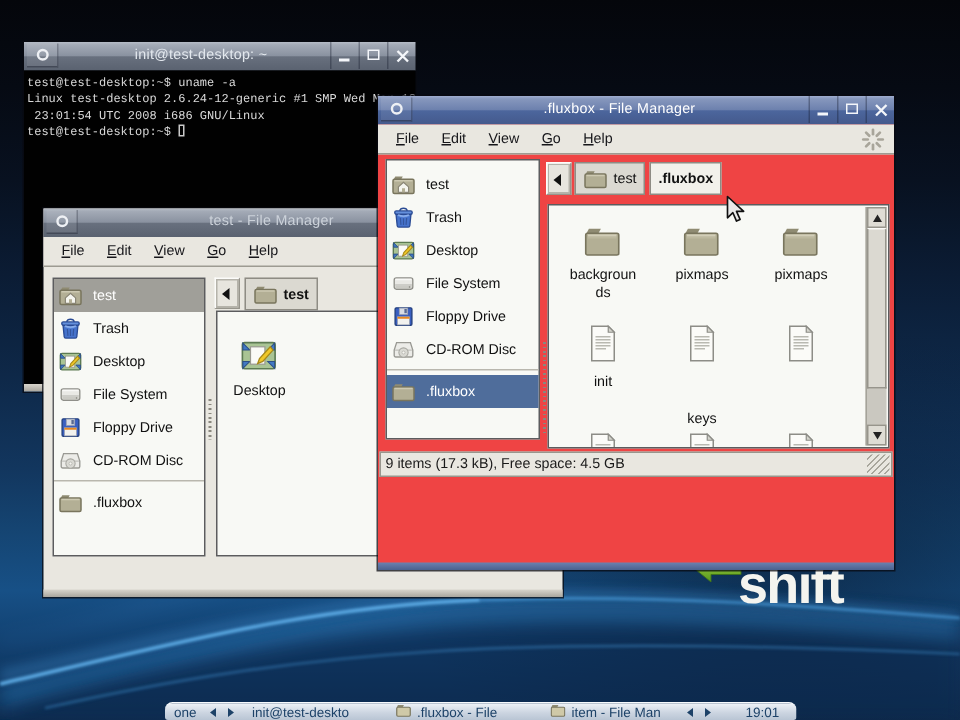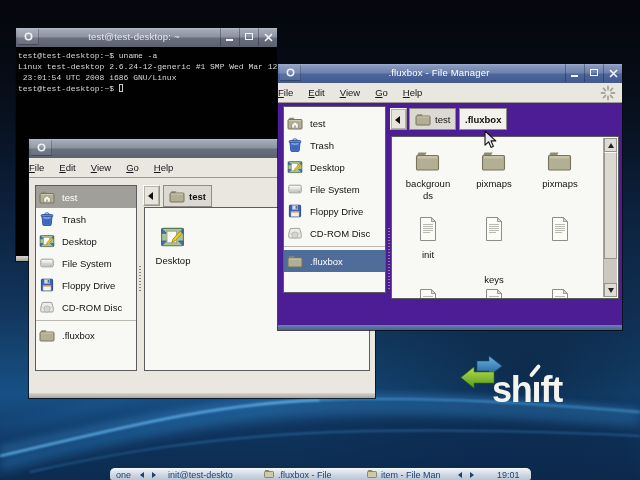--- a/index.html
+++ b/index.html
@@ -11,21 +11,21 @@
 .tbar.blue{background:linear-gradient(180deg,#9fadd0 0%,#8697bd 10%,#6d81ae 48%,#4c669d 52%,#44598c 100%);}
 .tbar.gray{background:linear-gradient(180deg,#b6bcc6 0%,#a3aab6 10%,#8a92a0 48%,#68707e 52%,#5a6270 100%);}
 .ticon{position:absolute;left:2px;top:1px;width:21px;height:16px;border-bottom:1px solid rgba(20,24,40,.45);border-right:1px solid rgba(20,24,40,.3);background:rgba(255,255,255,.08);}
 .ticon svg{display:block;margin:3px auto 0;}
 .ttext{position:absolute;top:3px;font-size:9.5px;letter-spacing:0.2px;text-align:center;white-space:nowrap;}
 .tbtns{position:absolute;right:0;top:0;height:19px;display:flex;}
 .tbtn{width:19px;height:18px;border-left:1px solid rgba(16,22,40,.35);position:relative;}
 .tbtn .mn{position:absolute;left:5px;right:6px;bottom:5px;height:2px;background:#f4f6fa;}
 .tbtn .mx{position:absolute;left:5px;top:5px;width:8px;height:7px;border:1.4px solid #f4f6fa;}
 
-.menubar{position:absolute;left:0;right:0;top:19px;height:20px;background:#e9e7e0;border-bottom:1px solid #9d9b92;font-size:9.5px;color:#16161a;padding-left:0;display:flex;align-items:center;}
+.menubar{position:absolute;left:0;right:0;top:19px;height:20px;background:#e9e7e0;border-bottom:1px solid #9d9b92;font-size:9.5px;color:#16161a;padding-left:12px;display:flex;align-items:center;}
 .mi{margin-right:15px;}
 .mi u{text-decoration:underline;}
 .pane{position:absolute;background:#f8f9f5;border:1px solid #5c5c5e;}
 .srow{height:22px;display:flex;align-items:center;padding-left:3px;font-size:9.5px;color:#111;}
 .srow svg{flex:0 0 16px;margin-right:7px;}
 .srow.selg{background:#a09f99;color:#fff;}
 .srow.selb{background:#4f6d9b;color:#fff;}
 .ssep{height:1px;background:#b9b7ae;margin:2px 0 3px 0;}
 .btn{position:absolute;background:#e7e5de;border:1px solid #97958c;border-top-color:#fcfcfa;border-left-color:#fcfcfa;box-shadow:0 0 0 1px #b5b3aa inset;}
 .tab{position:absolute;height:22px;border:1px solid #8e8c84;background:#dbd9d1;font-size:9.5px;display:flex;align-items:center;padding:0 5px;gap:4px;color:#111;}
@@ -100,21 +100,21 @@
 <span class="tkt" style="left:387px;top:1px;">19:01</span>
 </div>
 
 <div class="win" style="left:16px;top:28px;width:261px;height:233px;z-index:1;">
 <div class="tbar gray">
       <div class="ticon">
         <svg width="9" height="9" viewBox="0 0 9 9">
           <circle cx="4.5" cy="4.5" r="3.2" fill="none" stroke="#eef0f4" stroke-width="1.6"></circle>
         </svg>
       </div>
-<span class="ttext" style="left:18px;width:200px;color:#e3e8ee;">test@test-desktop: ~</span>
+<span class="ttext" style="left:18px;width:200px;color:#e3e8ee;">init@test-desktop: ~</span>
 <div class="tbtns">
         <div class="tbtn">
           <div class="mn"></div>
         </div>
         <div class="tbtn">
           <div class="mx"></div>
         </div>
         <div class="tbtn">
           <svg width="9" height="9" viewBox="0 0 9 9" style="position:absolute;left:5px;top:5px">
             <path d="M1,1 L8,8 M8,1 L1,8" stroke="#f4f6fa" stroke-width="1.6"></path>
@@ -129,20 +129,21 @@
 <div class="handle gray"></div>
 </div>
 
 <div class="win" style="left:29px;top:139px;width:346px;height:259px;z-index:2;background:#e9e7e0;">
 <div class="tbar gray">
       <div class="ticon">
         <svg width="9" height="9" viewBox="0 0 9 9">
           <circle cx="4.5" cy="4.5" r="3.2" fill="none" stroke="#eef0f4" stroke-width="1.6"></circle>
         </svg>
       </div>
+<span class="ttext" style="left:26px;width:252px;color:#ccd2da;">test - File Manager</span>
 <div class="tbtns">
         <div class="tbtn">
           <div class="mn"></div>
         </div>
         <div class="tbtn">
           <div class="mx"></div>
         </div>
         <div class="tbtn">
           <svg width="9" height="9" viewBox="0 0 9 9" style="position:absolute;left:5px;top:5px">
             <path d="M1,1 L8,8 M8,1 L1,8" stroke="#f4f6fa" stroke-width="1.6"></path>
@@ -244,21 +245,21 @@
           <rect x="1.6" y="3.4" width="21.8" height="17.4" rx="1.6" fill="#a9c494" stroke="#5c7a52" stroke-width="1.1"></rect>
           <path d="M1.9,3.7 l4.6,4.6 l-4.6,0z M23.1,3.7 l-4.6,4.6 l4.6,0z M1.9,20.6 l4.6,-4.6 l-4.6,0z M23.1,20.6 l-4.6,-4.6 l4.6,0z" fill="#4179c4" stroke="#2c4f86" stroke-width="0.7"></path>
           <rect x="7" y="6.2" width="9.6" height="11.6" fill="#fbfbf7" stroke="#9a9a90" stroke-width="0.8"></rect>
           <path d="M20.2,6.2 L13,14 L11.8,17.4 L15.2,15.9 L22,8.4 Z" fill="#f0c828" stroke="#a88a1a" stroke-width="0.9"></path>
         </svg></div>
 <div class="ilabel" style="left:-12px;top:47px;width:80px;">Desktop</div>
 </div>
 <div class="handle gray"></div>
 </div>
 
-<div class="win" style="left:278px;top:64px;width:344px;height:266px;z-index:3;background:#4c1d95;">
+<div class="win" style="left:252px;top:64px;width:344px;height:316px;z-index:3;background:#ef4444;">
 <div class="tbar blue">
       <div class="ticon">
         <svg width="9" height="9" viewBox="0 0 9 9">
           <circle cx="4.5" cy="4.5" r="3.2" fill="none" stroke="#eef0f4" stroke-width="1.6"></circle>
         </svg>
       </div>
 <span class="ttext" style="left:26px;width:270px;color:#fff;">.fluxbox - File Manager</span>
 <div class="tbtns">
         <div class="tbtn">
           <div class="mn"></div>
@@ -441,18 +442,19 @@
 <div style="position:absolute;right:1px;top:1px;width:14px;bottom:1px;background:#cac8c0;border-left:1px solid #a5a39a;">
 <div style="position:absolute;top:0;left:0;right:0;height:14px;background:#dedcd4;border:1px solid #97958c;">
           <div style="width:0;height:0;border-left:3.5px solid transparent;border-right:3.5px solid transparent;border-bottom:5px solid #222;margin:4px auto;"></div>
         </div>
 <div style="position:absolute;top:14px;left:0;right:0;height:107px;background:#dbd9d1;border:1px solid #97958c;border-top-color:#fbfbf8;"></div>
 <div style="position:absolute;bottom:0;left:0;right:0;height:14px;background:#dedcd4;border:1px solid #97958c;">
           <div style="width:0;height:0;border-left:3.5px solid transparent;border-right:3.5px solid transparent;border-top:5px solid #222;margin:4px auto;"></div>
         </div>
 </div>
 </div>
+<div class="sbar" style="top:237px;height:17px;">9 items (17.3 kB), Free space: 4.5 GB<div class="grip"></div></div>
 <div class="handle blue"></div>
 </div>
 
 <svg style="position:absolute;left:484px;top:130px;z-index:9" width="14" height="20" viewBox="0 0 14 20">
 <path d="M1,1 L1,15.2 L4.6,11.8 L7,17.4 L9.4,16.3 L7,10.9 L11.8,10.9 Z" fill="#e9e9e9" stroke="#111" stroke-width="1.1" stroke-linejoin="round"></path>
 </svg>
 
 </body></html>

